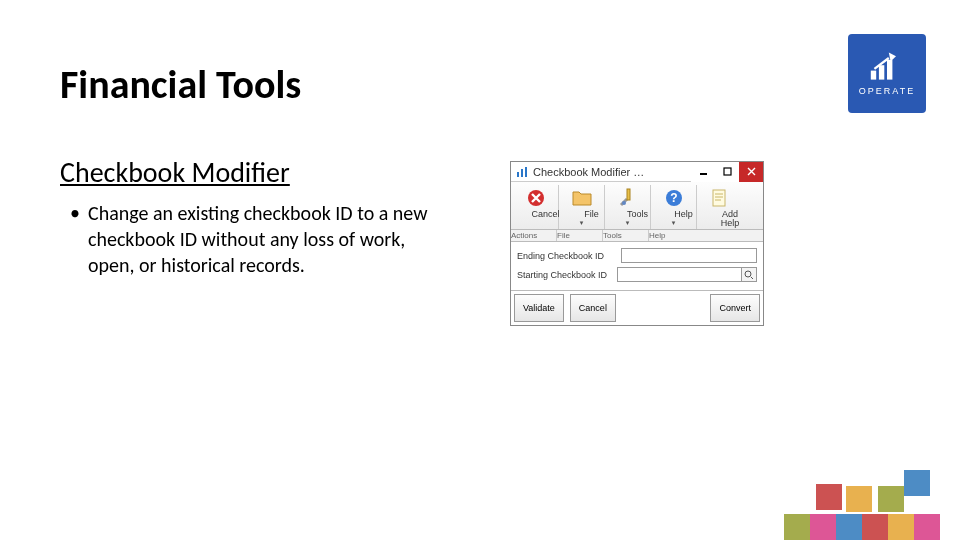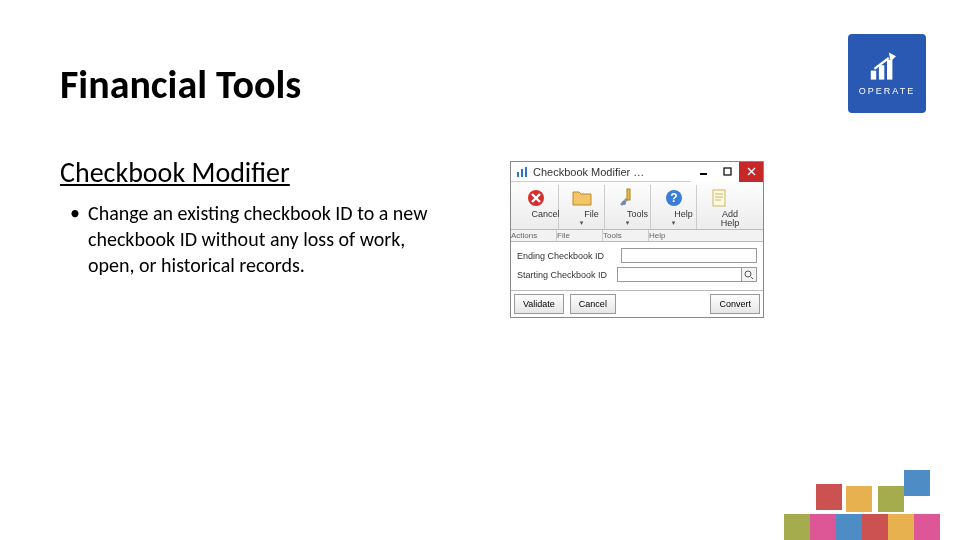--- a/index.html
+++ b/index.html
@@ -43,21 +43,21 @@
   .ribbtn .lbl { line-height:1;margin-left:20px; }
   .ribbtn .dd { font-size:7px; color:#555; }
   .ribgroups { display:flex; background:#f2f2f2; border-bottom:1px solid #bbb; font-size:8px; color:#666; }
   .ribgroups div { flex:0 0 auto; text-align:left; border-right:1px solid #ccc; padding:1px 0; }
   .formarea { background:#fff; padding:6px 6px 4px; }
   .field { display:flex; align-items:center; margin-bottom:4px; }
   .field label { width:104px; font-size:9px; color:#333; }
   .field input { flex:1; height:15px; border:1px solid #999; font-size:9px; padding:0 3px; }
   .field .search { width:16px; height:15px; border:1px solid #999; border-left:0; display:flex; align-items:center; justify-content:center; background:#f4f4f4; }
   .btnrow { display:flex; border-top:1px solid #bbb; }
-  .btnrow button { font-size:9px; height:20px; background:linear-gradient(#fdfdfd,#e6e6e6); border:1px solid #999; margin:3px; padding:0 8px; font-family:inherit; }
+  .btnrow button { font-size:9px; height:28px; background:linear-gradient(#fdfdfd,#e6e6e6); border:1px solid #999; margin:3px; padding:0 8px; font-family:inherit; }
   .btnrow .sp { flex:1; }
 </style>
 </head>
 <body>
 <div class="slide">
 
   <div class="title">Financial Tools</div>
   <div class="subtitle">Checkbook Modifier</div>
 
   <div class="bullets">

